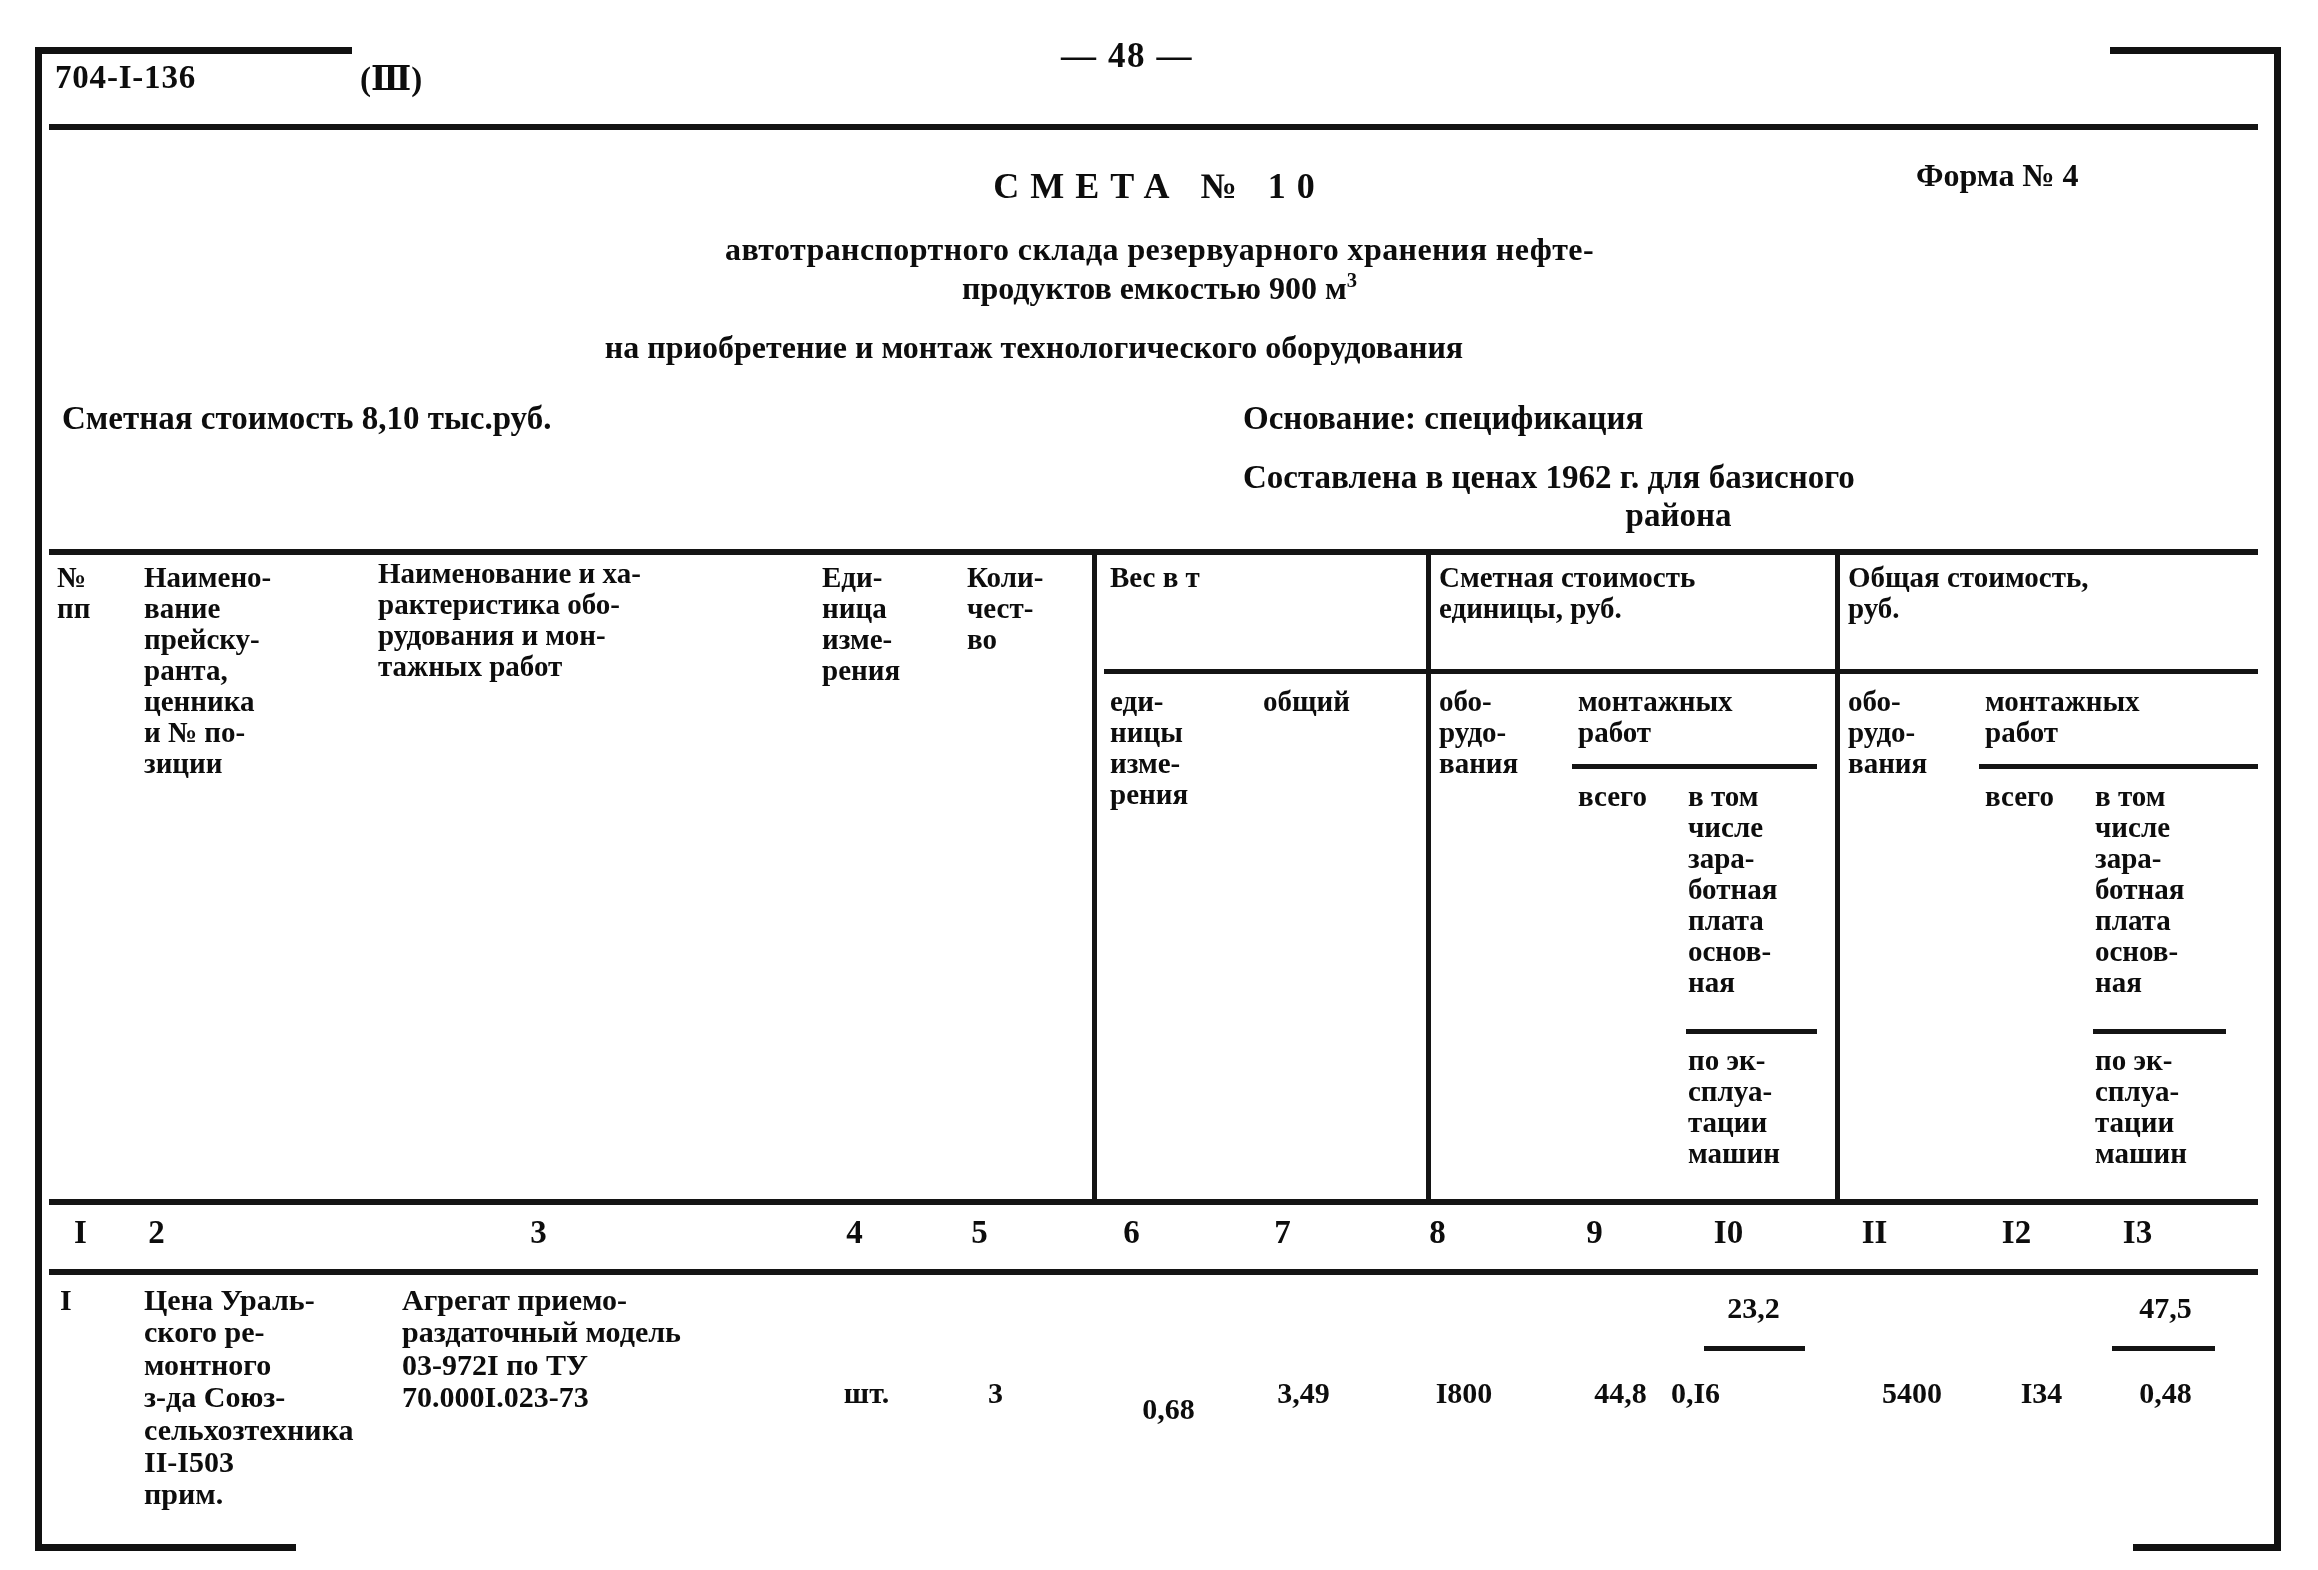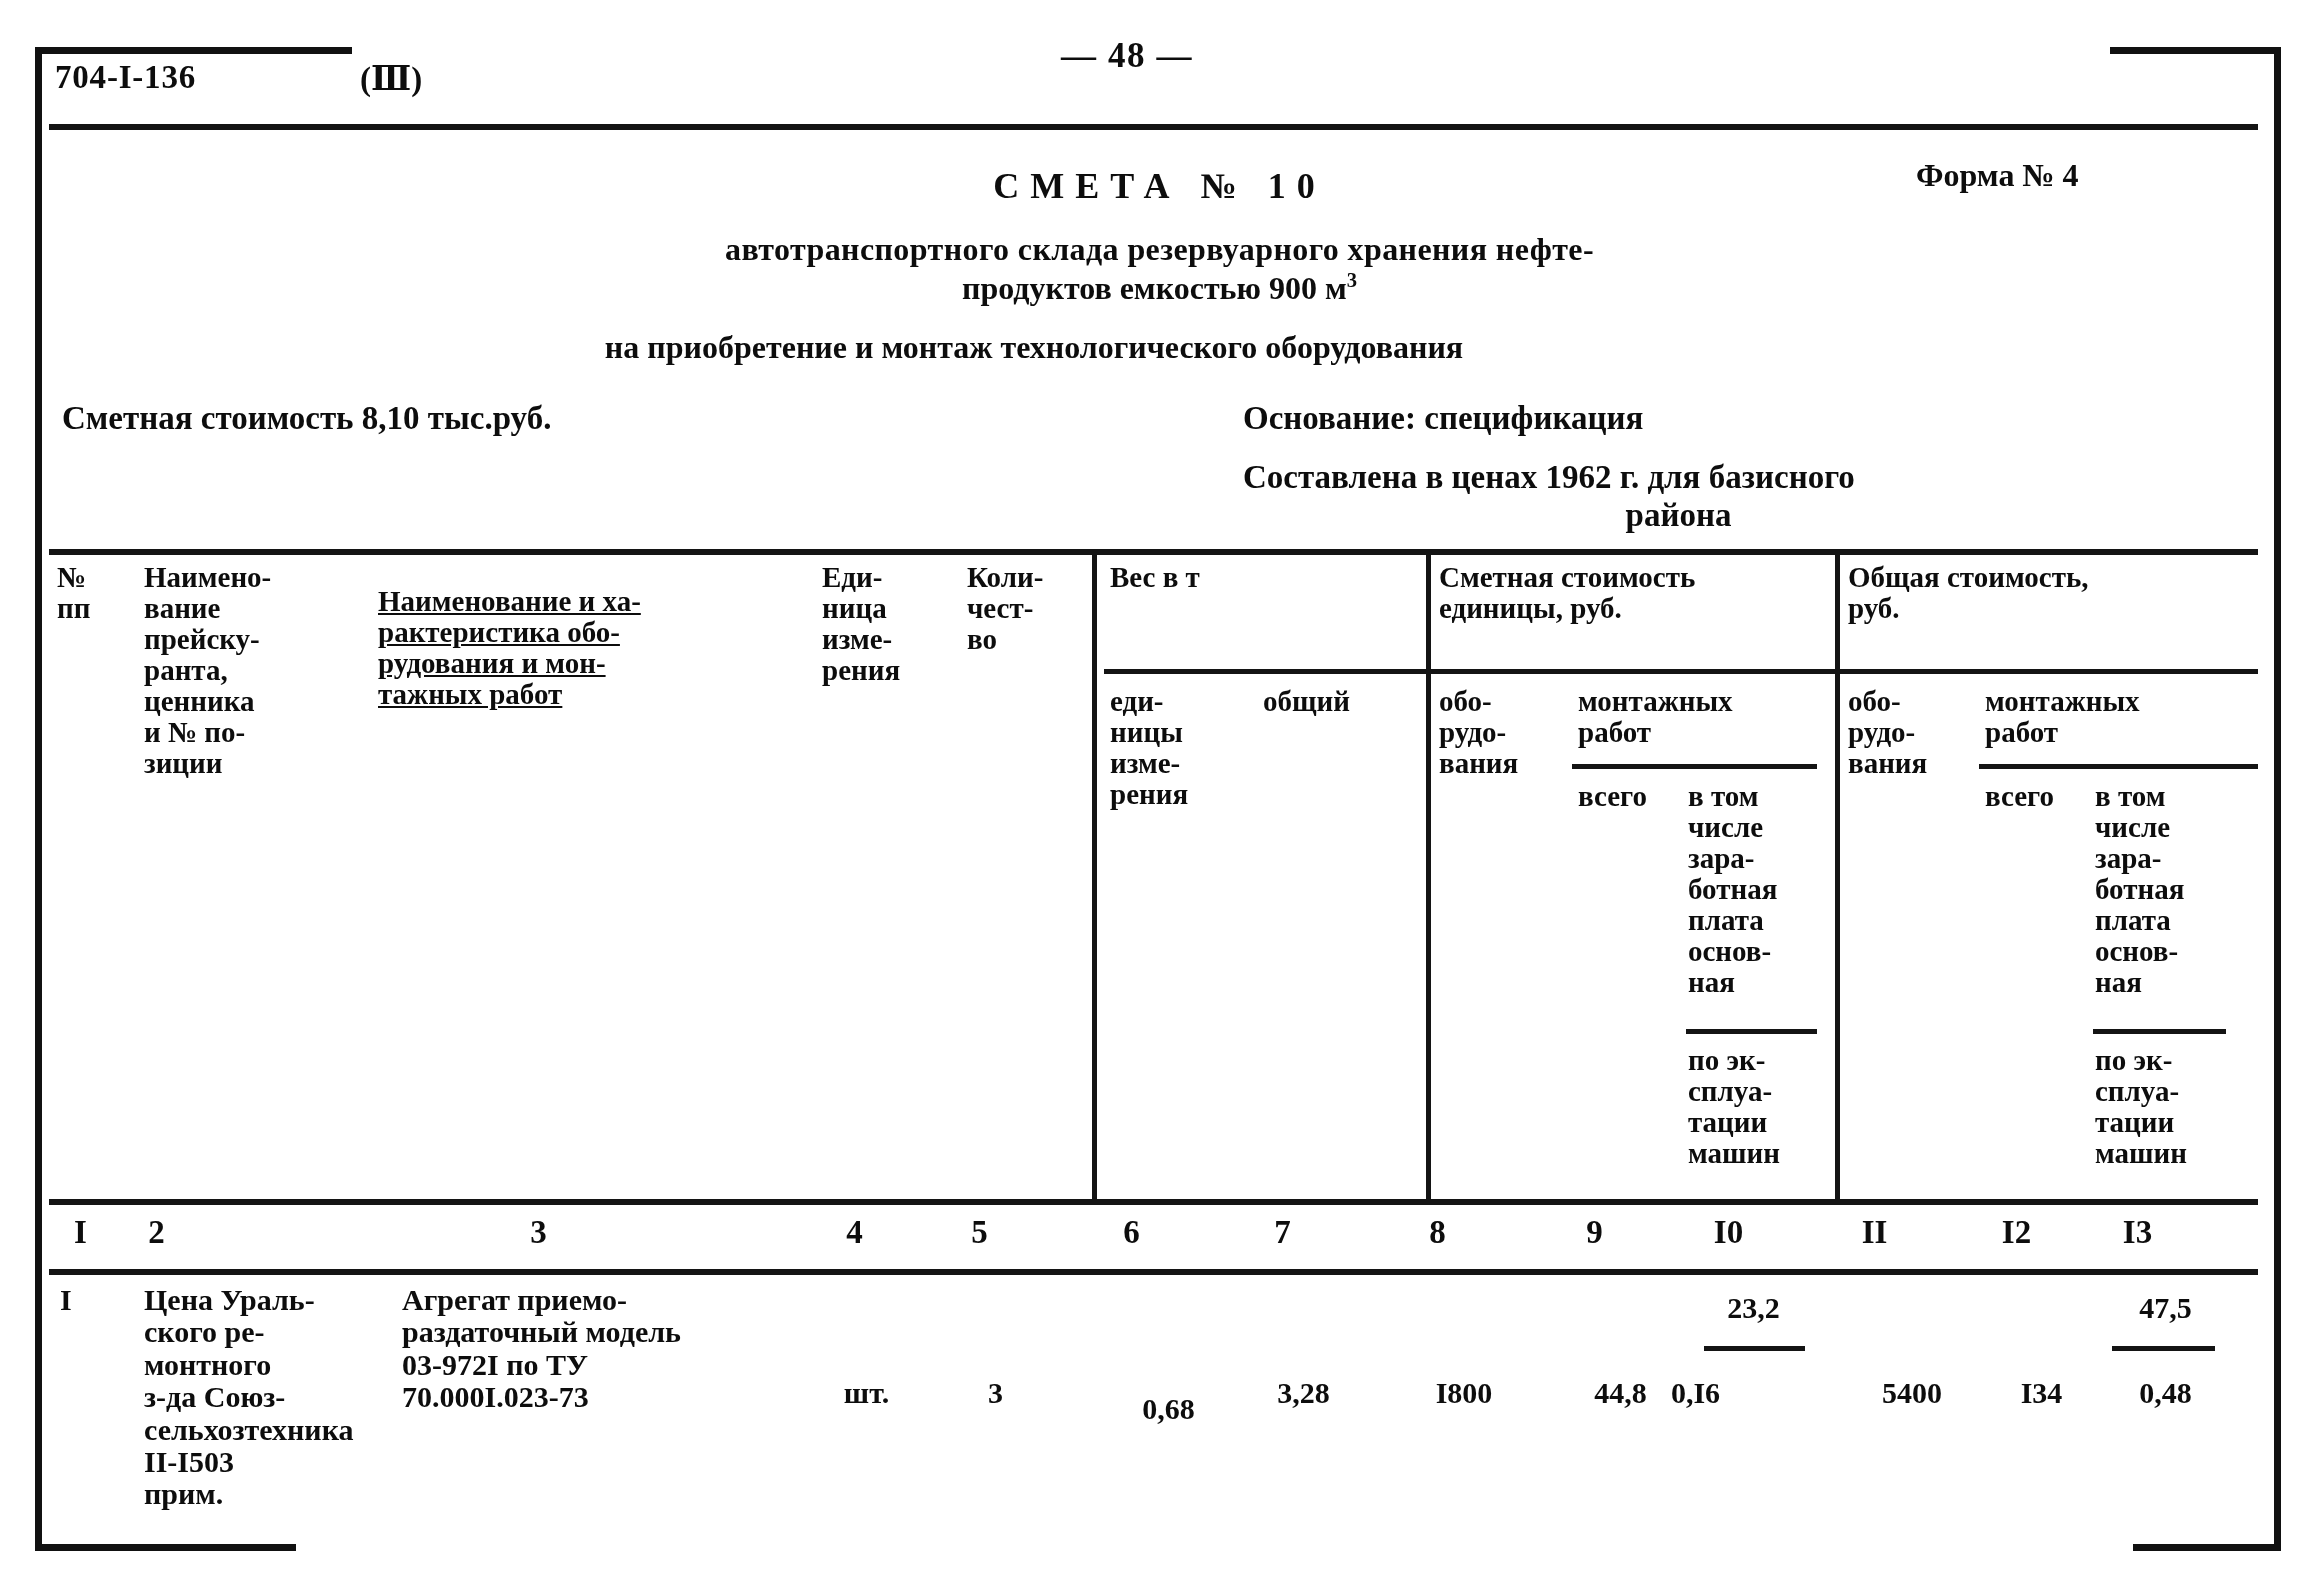--- a/index.html
+++ b/index.html
@@ -100,21 +100,21 @@
   <div class="hr" style="left:1979px; top:764px; width:279px; height:4.7px;"></div>
   <div class="hr" style="left:1686px; top:1029px; width:131px; height:4.7px;"></div>
   <div class="hr" style="left:2093px; top:1029px; width:133px; height:4.7px;"></div>
 
   <div class="vr" style="left:1092px; top:549px; width:4.7px; height:650px;"></div>
   <div class="vr" style="left:1426px; top:549px; width:4.7px; height:650px;"></div>
   <div class="vr" style="left:1835px; top:549px; width:4.7px; height:650px;"></div>
 
   <div class="hcell" style="left:57px; top:562px; width:55px;">№<br>пп</div>
   <div class="hcell" style="left:144px; top:562px; width:190px;">Наимено-<br>вание<br>прейску-<br>ранта,<br>ценника<br>и № по-<br>зиции</div>
-  <div class="hcell" style="left:378px; top:586px; width:427px;text-decoration:underline;">Наименование и ха-<br>рактеристика обо-<br>рудования и мон-<br>тажных работ</div>
+  <div class="hcell" style="left:378px; top:558px; width:427px;">Наименование и ха-<br>рактеристика обо-<br>рудования и мон-<br>тажных работ</div>
   <div class="hcell" style="left:822px; top:562px; width:135px;">Еди-<br>ница<br>изме-<br>рения</div>
   <div class="hcell" style="left:967px; top:562px; width:127px;">Коли-<br>чест-<br>во</div>
 
   <div class="hcell" style="left:1110px; top:562px; width:317px;">Вес в т</div>
   <div class="hcell" style="left:1110px; top:686px; width:135px;">еди-<br>ницы<br>изме-<br>рения</div>
   <div class="hcell" style="left:1263px; top:686px; width:158px;">общий</div>
 
   <div class="hcell" style="left:1439px; top:562px; width:412px;">Сметная стоимость<br>единицы, руб.</div>
   <div class="hcell" style="left:1439px; top:686px; width:127px;">обо-<br>рудо-<br>вания</div>
   <div class="hcell" style="left:1578px; top:686px; width:261px;">монтажных<br>работ</div>
@@ -142,21 +142,21 @@
   <div class="colnum" style="left:1835px;width:79px;">II</div>
   <div class="colnum" style="left:1977px;width:79px;">I2</div>
   <div class="colnum" style="left:2098px;width:79px;">I3</div>
 
   <div class="dcell" style="left:60px;  top:1284px; width:55px;">I</div>
   <div class="dcell" style="left:144px; top:1284px; width:237px;">Цена Ураль-<br>ского ре-<br>монтного<br>з-да Союз-<br>сельхозтехника<br>II-I503<br>прим.</div>
   <div class="dcell" style="left:402px; top:1284px; width:412px;">Агрегат приемо-<br>раздаточный модель<br>03-972I по ТУ<br>70.000I.023-73</div>
   <div class="dcell ctr" style="left:807px;top:1377px; width:119px;">шт.</div>
   <div class="dcell ctr" style="left:952px;top:1377px; width:87px;">3</div>
   <div class="dcell ctr" style="left:1105px;top:1377px; width:127px;margin-top:16px;">0,68</div>
-  <div class="dcell ctr" style="left:1240px;top:1377px; width:127px;">3,28</div>
+  <div class="dcell ctr" style="left:1240px;top:1377px; width:127px;">3,49</div>
   <div class="dcell ctr" style="left:1393px;top:1377px; width:142px;">I800</div>
   <div class="dcell ctr" style="left:1553px;top:1377px; width:135px;">44,8</div>
 
   <div class="dcell ctr" style="left:1686px;top:1292px; width:135px;">23,2</div>
   <div class="fracbar" style="left:1704px; top:1346px; width:101px;"></div>
   <div class="dcell ctr" style="left:1628px;top:1377px; width:135px;">0,I6</div>
 
   <div class="dcell ctr" style="left:1837px;top:1377px; width:150px;">5400</div>
   <div class="dcell ctr" style="left:1982px;top:1377px; width:119px;">I34</div>
 

